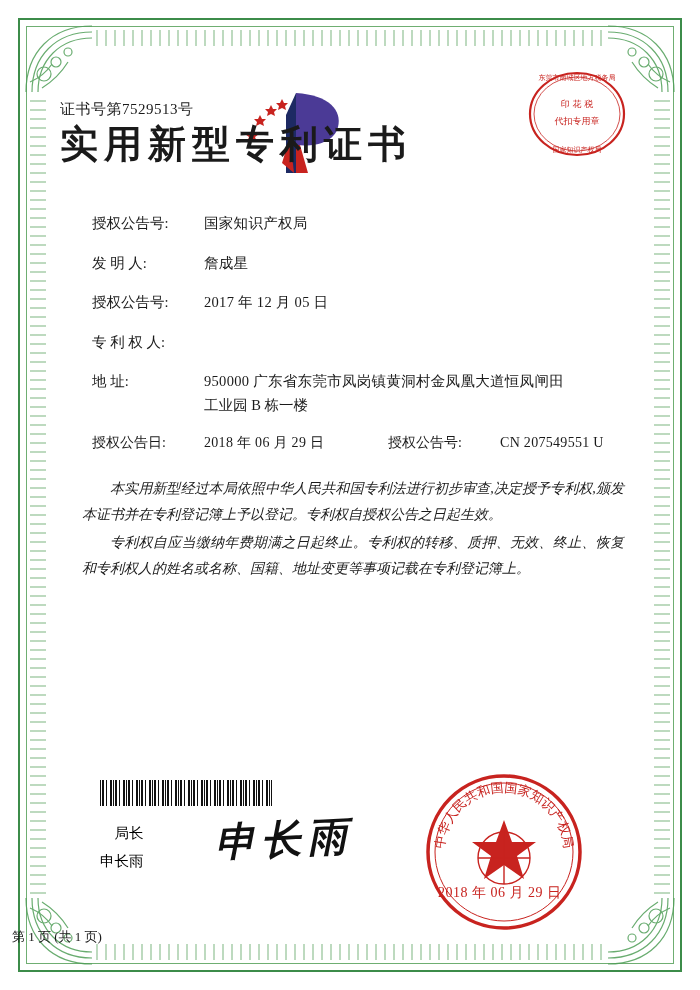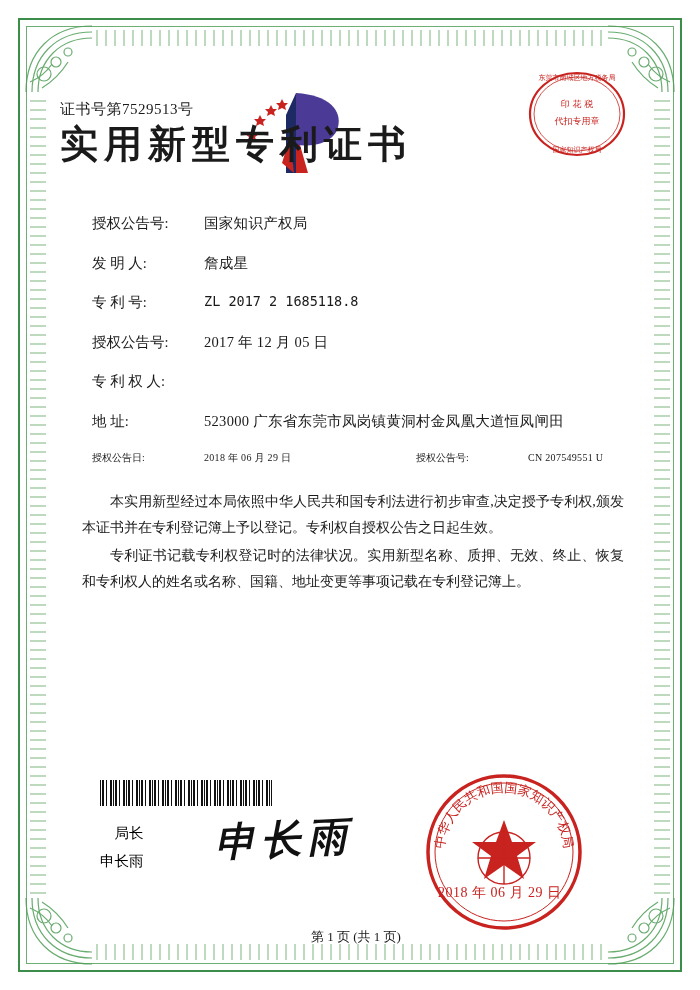--- a/index.html
+++ b/index.html
@@ -129,33 +129,33 @@
   }
   .addr-line2 {
     margin-left: 112px;
     margin-top: -16px;
     margin-bottom: 24px;
     font-size: 14.5px;
   }
   .two-col {
     display: flex;
     margin-bottom: 22px;
-    font-size: 10px;
-    gap: 28px;
+    font-size: 14px;
   }
   .two-col .left { width: 296px; display: flex; }
   .two-col .right { display: flex; }
 
   .paragraphs {
     margin-top: 26px;
     margin-left: 22px;
     margin-right: 16px;
     font-size: 14px;
     line-height: 1.85;
     text-align: justify;
+    font-style: italic;
   }
   .paragraphs p {
     margin: 0 0 2px 0;
     text-indent: 28px;
   }
 
   
   .barcode {
     position: absolute;
     left: 100px;
@@ -211,21 +211,21 @@
     font-size: 14px;
     color: #c8231f;
     letter-spacing: 0.5px;
   }
 
   .footer {
     position: absolute;
     left: 12px;
     right: 0;
     top: 928px;
-    text-align: center;
+    text-align: left;
     font-size: 13px;
     color: #1a1a1a;
   }
 </style>
 </head>
 <body>
 
 <div class="page">
 
   <div class="border-outer"></div>
@@ -331,55 +331,52 @@
       <div class="field-row">
         <div class="field-label">授权公告号:</div>
         <div class="field-value">国家知识产权局</div>
       </div>
 
       <div class="field-row">
         <div class="field-label">发 明 人:</div>
         <div class="field-value">詹成星</div>
       </div>
 
-      <div class="field-row">
-        <div class="field-label">专 利 号:</div>
-        <div class="field-value mono">ZL 2017 2 1685118.8</div>
-      </div>
 
       <div class="field-row">
         <div class="field-label">授权公告号:</div>
         <div class="field-value">2017 年 12 月 05 日</div>
       </div>
 
       <div class="field-row">
         <div class="field-label">专 利 权 人:</div>
       </div>
 
       <div class="field-row">
         <div class="field-label">地 址:</div>
-        <div class="field-value">523000 广东省东莞市凤岗镇黄洞村金凤凰大道恒凤闸田</div>
-      </div>
-
+        <div class="field-value">950000 广东省东莞市凤岗镇黄洞村金凤凰大道恒凤闸田</div>
+      </div>
+
+      <div class="addr-line2">工业园 B 栋一楼</div>
 
       <div class="two-col">
         <div class="left">
           <div class="field-label">授权公告日:</div>
           <div class="field-value">2018 年 06 月 29 日</div>
         </div>
         <div class="right">
           <div class="field-label">授权公告号:</div>
           <div class="field-value">CN 207549551 U</div>
         </div>
       </div>
     </div>
 
     <div class="paragraphs">
       <p>本实用新型经过本局依照中华人民共和国专利法进行初步审查,决定授予专利权,颁发本证书并在专利登记簿上予以登记。专利权自授权公告之日起生效。</p>
-      <p>专利证书记载专利权登记时的法律状况。实用新型名称、质押、无效、终止、恢复和专利权人的姓名或名称、国籍、地址变更等事项记载在专利登记簿上。</p>
+      <p>专利权自应当缴纳年费期满之日起终止。专利权的转移、质押、无效、终止、恢复和专利权人的姓名或名称、国籍、地址变更等事项记载在专利登记簿上。</p>
     </div>
   </div>
 
   <div class="barcode"></div>
 
   <div class="sign-block">
     <div>局长</div>
     <div>申长雨</div>
   </div>
   <div class="sign-handwriting">申长雨</div>

